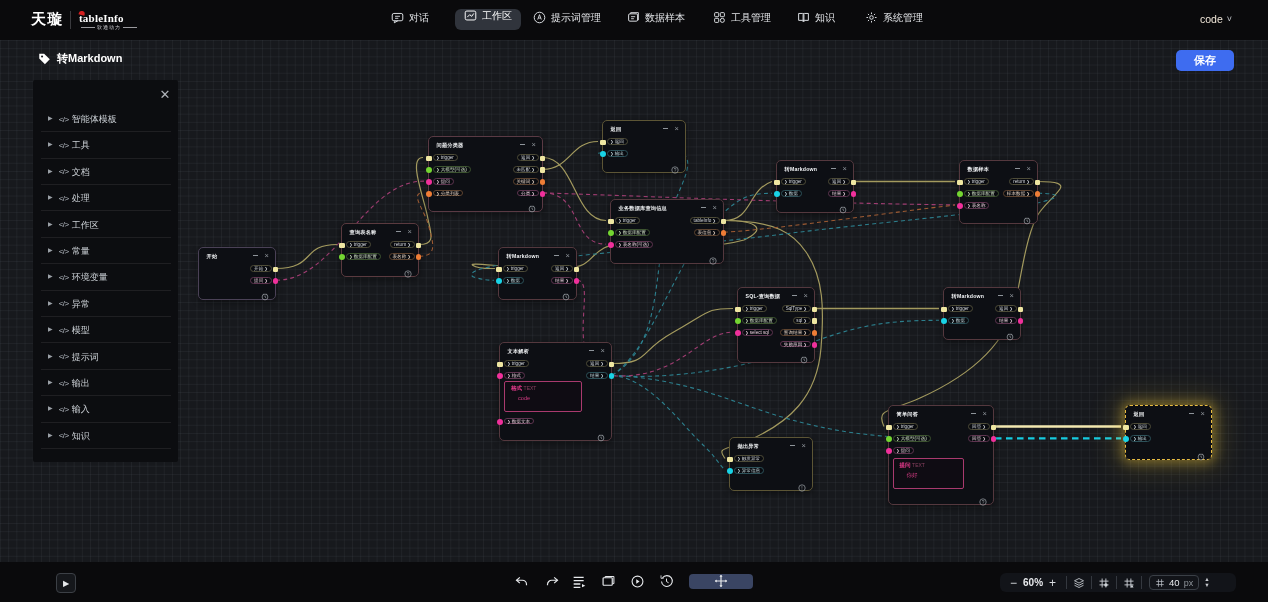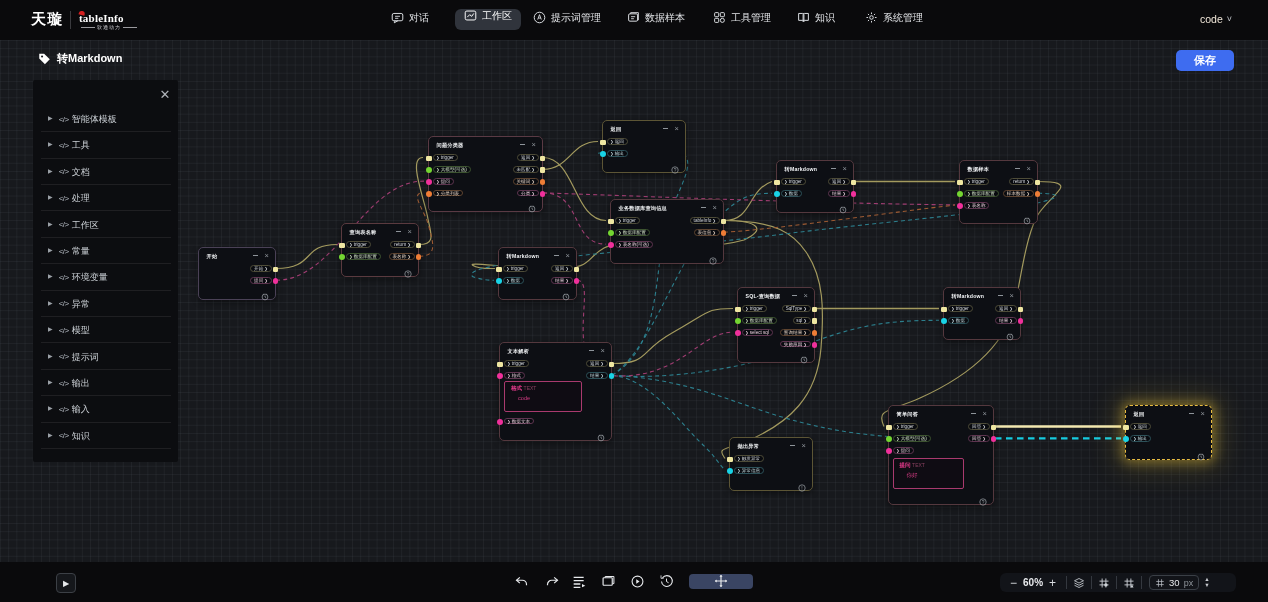--- a/index.html
+++ b/index.html
@@ -512,21 +512,21 @@
  <span class="zdiv"></span>
  <svg class="zi" viewBox="0 0 16 16">
         <path d="M5.5 2v12M10.5 2v12M2 5.5h12M2 10.5h12" stroke="#cfd3d8" stroke-width="1.2"></path>
         <path d="M12 10l2 4h-4z" fill="#cfd3d8"></path>
       </svg>
  <span class="zdiv"></span>
  <span class="pxbox">
         <svg class="zi2" viewBox="0 0 16 16">
           <path d="M5.5 2v12M10.5 2v12M2 5.5h12M2 10.5h12" stroke="#b9bec5" stroke-width="1.2"></path>
         </svg>
-        <span class="pxn">30</span>
+        <span class="pxn">40</span>
         <span class="pxu">px</span>
       </span>
  <span class="spin">
         <span>▲</span>
         <span>▼</span>
       </span>
 </div>
 
 </div>
 </body></html>

